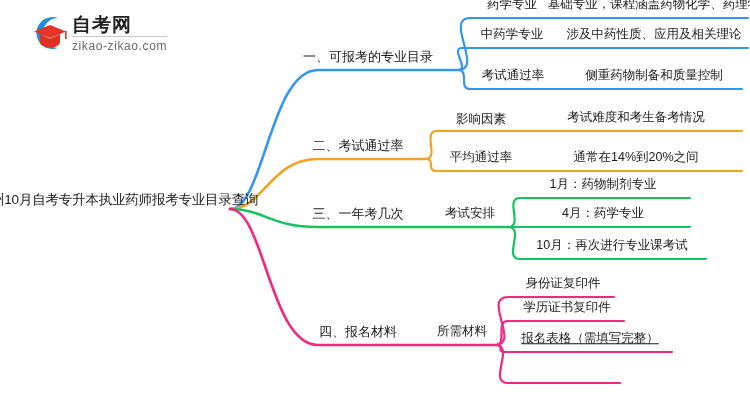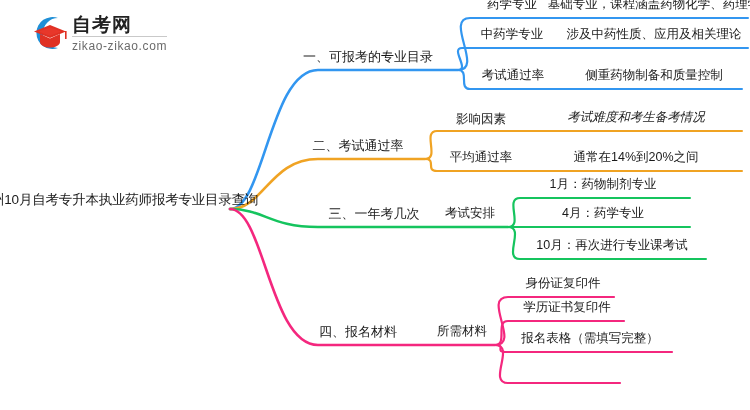--- a/index.html
+++ b/index.html
@@ -161,27 +161,27 @@
     <div class="node root" style="left: 118px; top: 211px;">广州10月自考专升本执业药师报考专业目录查询</div>
     <div class="node l1" style="left: 368px; top: 67px;">一、可报考的专业目录</div>
     <div class="node l2" style="left: 512px; top: 15px;">药学专业</div>
     <div class="node l3" style="left: 654px; top: 15px;">基础专业，课程涵盖药物化学、药理学</div>
     <div class="node l2" style="left: 512px; top: 45px;">中药学专业</div>
     <div class="node l3" style="left: 654px; top: 45px;">涉及中药性质、应用及相关理论</div>
     <div class="node l2" style="left: 513px; top: 86px;">考试通过率</div>
     <div class="node l3" style="left: 654px; top: 86px;">侧重药物制备和质量控制</div>
     <div class="node l1" style="left: 358px; top: 156px;">二、考试通过率</div>
     <div class="node l2" style="left: 481px; top: 130px;">影响因素</div>
-    <div class="node l3" style="left: 636px; top: 128px; font-style: italic;">考试难度和考生备考情况</div>
+    <div class="node l3" style="left: 636px; top: 128px;">考试难度和考生备考情况</div>
     <div class="node l2" style="left: 481px; top: 168px;">平均通过率</div>
     <div class="node l3" style="left: 636px; top: 168px;">通常在14%到20%之间</div>
-    <div class="node l1" style="left: 358px; top: 224px; margin-left: 16px;">三、一年考几次</div>
+    <div class="node l1" style="left: 358px; top: 224px;">三、一年考几次</div>
     <div class="node l2" style="left: 470px; top: 224px;">考试安排</div>
     <div class="node l3" style="left: 603px; top: 195px;">1月：药物制剂专业</div>
     <div class="node l3" style="left: 603px; top: 224px;">4月：药学专业</div>
     <div class="node l3" style="left: 612px; top: 256px;">10月：再次进行专业课考试</div>
     <div class="node l1" style="left: 358px; top: 342px;">四、报名材料</div>
     <div class="node l2" style="left: 462px; top: 342px;">所需材料</div>
     <div class="node l3" style="left: 563px; top: 294px;">身份证复印件</div>
     <div class="node l3" style="left: 567px; top: 318px;">学历证书复印件</div>
-    <div class="node l3" style="left: 590px; top: 349px;">报名表格（需填写完整）</div>
+    <div class="node l3" style="left: 590px; top: 349px; text-decoration: underline;">报名表格（需填写完整）</div>
     <div class="node l3" style="left: 586px; top: 380px; margin-top: 48px;">近期免冠照片</div>
   </div>
 
 </body></html>

